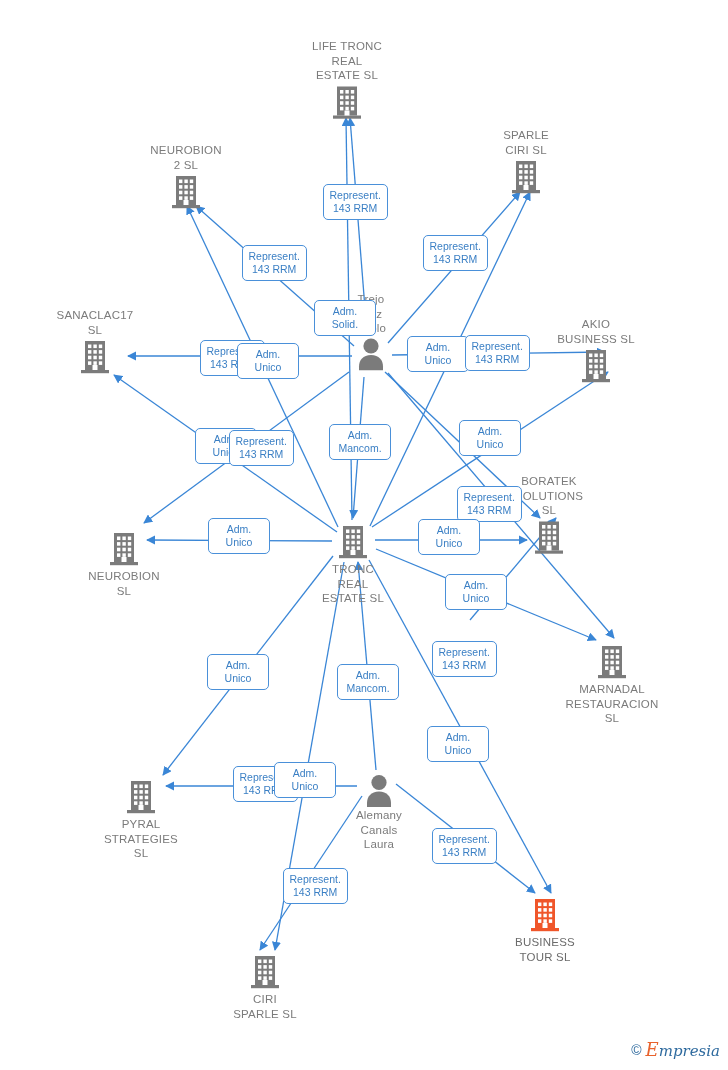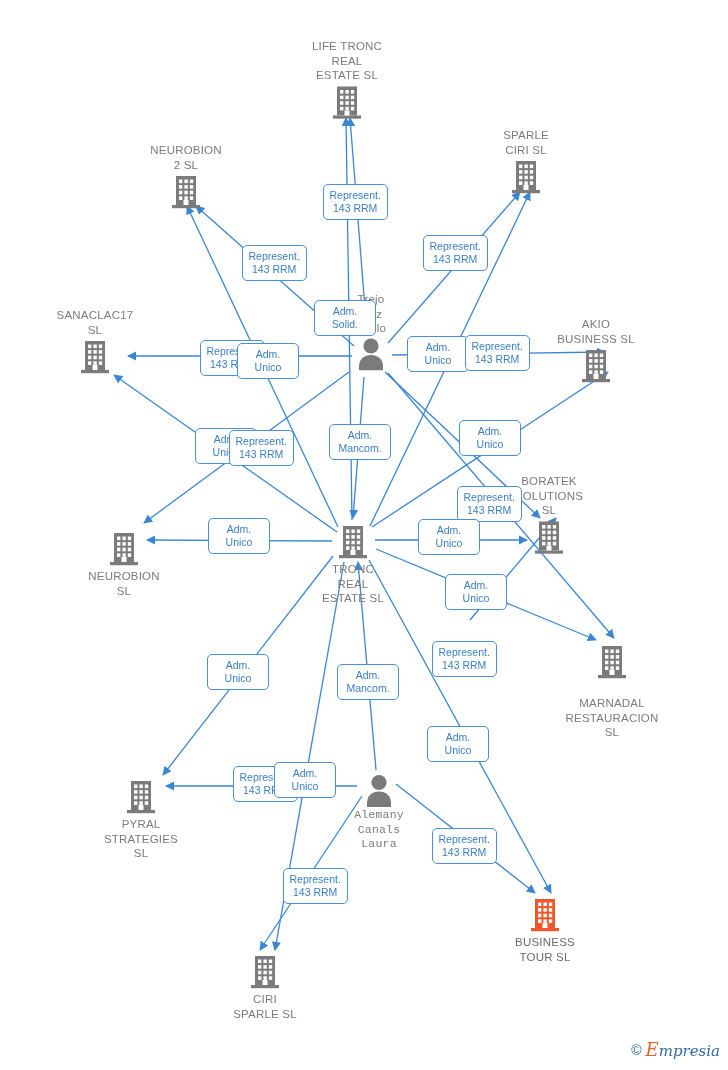--- a/index.html
+++ b/index.html
@@ -307,21 +307,21 @@
           <rect x="20.8" y="16.7" width="3.4" height="3.6" fill="#ffffff"></rect>
           <rect x="10" y="22.299999999999997" width="3.4" height="3.6" fill="#ffffff"></rect>
           <rect x="15.4" y="22.299999999999997" width="3.4" height="3.6" fill="#ffffff"></rect>
           <rect x="20.8" y="22.299999999999997" width="3.4" height="3.6" fill="#ffffff"></rect>
           <rect x="14.5" y="26" width="5" height="5" fill="#ffffff"></rect>
         </svg>
         <div class="node-label">BORATEK
 SOLUTIONS
 SL</div>
       </div>
-      <div class="node company" style="left: 612px; top: 642px; gap: 14px;">
+      <div class="node company" style="left: 612px; top: 642px;">
         <svg viewBox="0 0 34 36" class="node-icon">
           <path d="M7 2 h20 v29 h-20 z" fill="#7b7b7b"></path>
           <rect x="3" y="31" width="28" height="3.2" fill="#7b7b7b"></rect>
           <rect x="10" y="5.5" width="3.4" height="3.6" fill="#ffffff"></rect>
           <rect x="15.4" y="5.5" width="3.4" height="3.6" fill="#ffffff"></rect>
           <rect x="20.8" y="5.5" width="3.4" height="3.6" fill="#ffffff"></rect>
           <rect x="10" y="11.1" width="3.4" height="3.6" fill="#ffffff"></rect>
           <rect x="15.4" y="11.1" width="3.4" height="3.6" fill="#ffffff"></rect>
           <rect x="20.8" y="11.1" width="3.4" height="3.6" fill="#ffffff"></rect>
           <rect x="10" y="16.7" width="3.4" height="3.6" fill="#ffffff"></rect>
@@ -351,21 +351,21 @@
           <rect x="20.8" y="16.7" width="3.4" height="3.6" fill="#ffffff"></rect>
           <rect x="10" y="22.299999999999997" width="3.4" height="3.6" fill="#ffffff"></rect>
           <rect x="15.4" y="22.299999999999997" width="3.4" height="3.6" fill="#ffffff"></rect>
           <rect x="20.8" y="22.299999999999997" width="3.4" height="3.6" fill="#ffffff"></rect>
           <rect x="14.5" y="26" width="5" height="5" fill="#ffffff"></rect>
         </svg>
         <div class="node-label">PYRAL
 STRATEGIES
 SL</div>
       </div>
-      <div class="node person" style="left: 379px; top: 772px; font-family: Liberation Mono, monospace;">
+      <div class="node person" style="left: 379px; top: 772px;">
         <svg viewBox="0 0 32 34" class="node-icon">
           <circle cx="16" cy="9.5" r="7.6" fill="#7b7b7b"></circle>
           <path d="M16 18.5 c-8 0-12 5.2-12 11.5 v4 h24 v-4 c0-6.3-4-11.5-12-11.5 z" fill="#7b7b7b"></path>
         </svg>
         <div class="node-label">Alemany
 Canals
 Laura</div>
       </div>
       <div class="node company" style="left: 545px; top: 895px;">
         <svg viewBox="0 0 34 36" class="node-icon">

